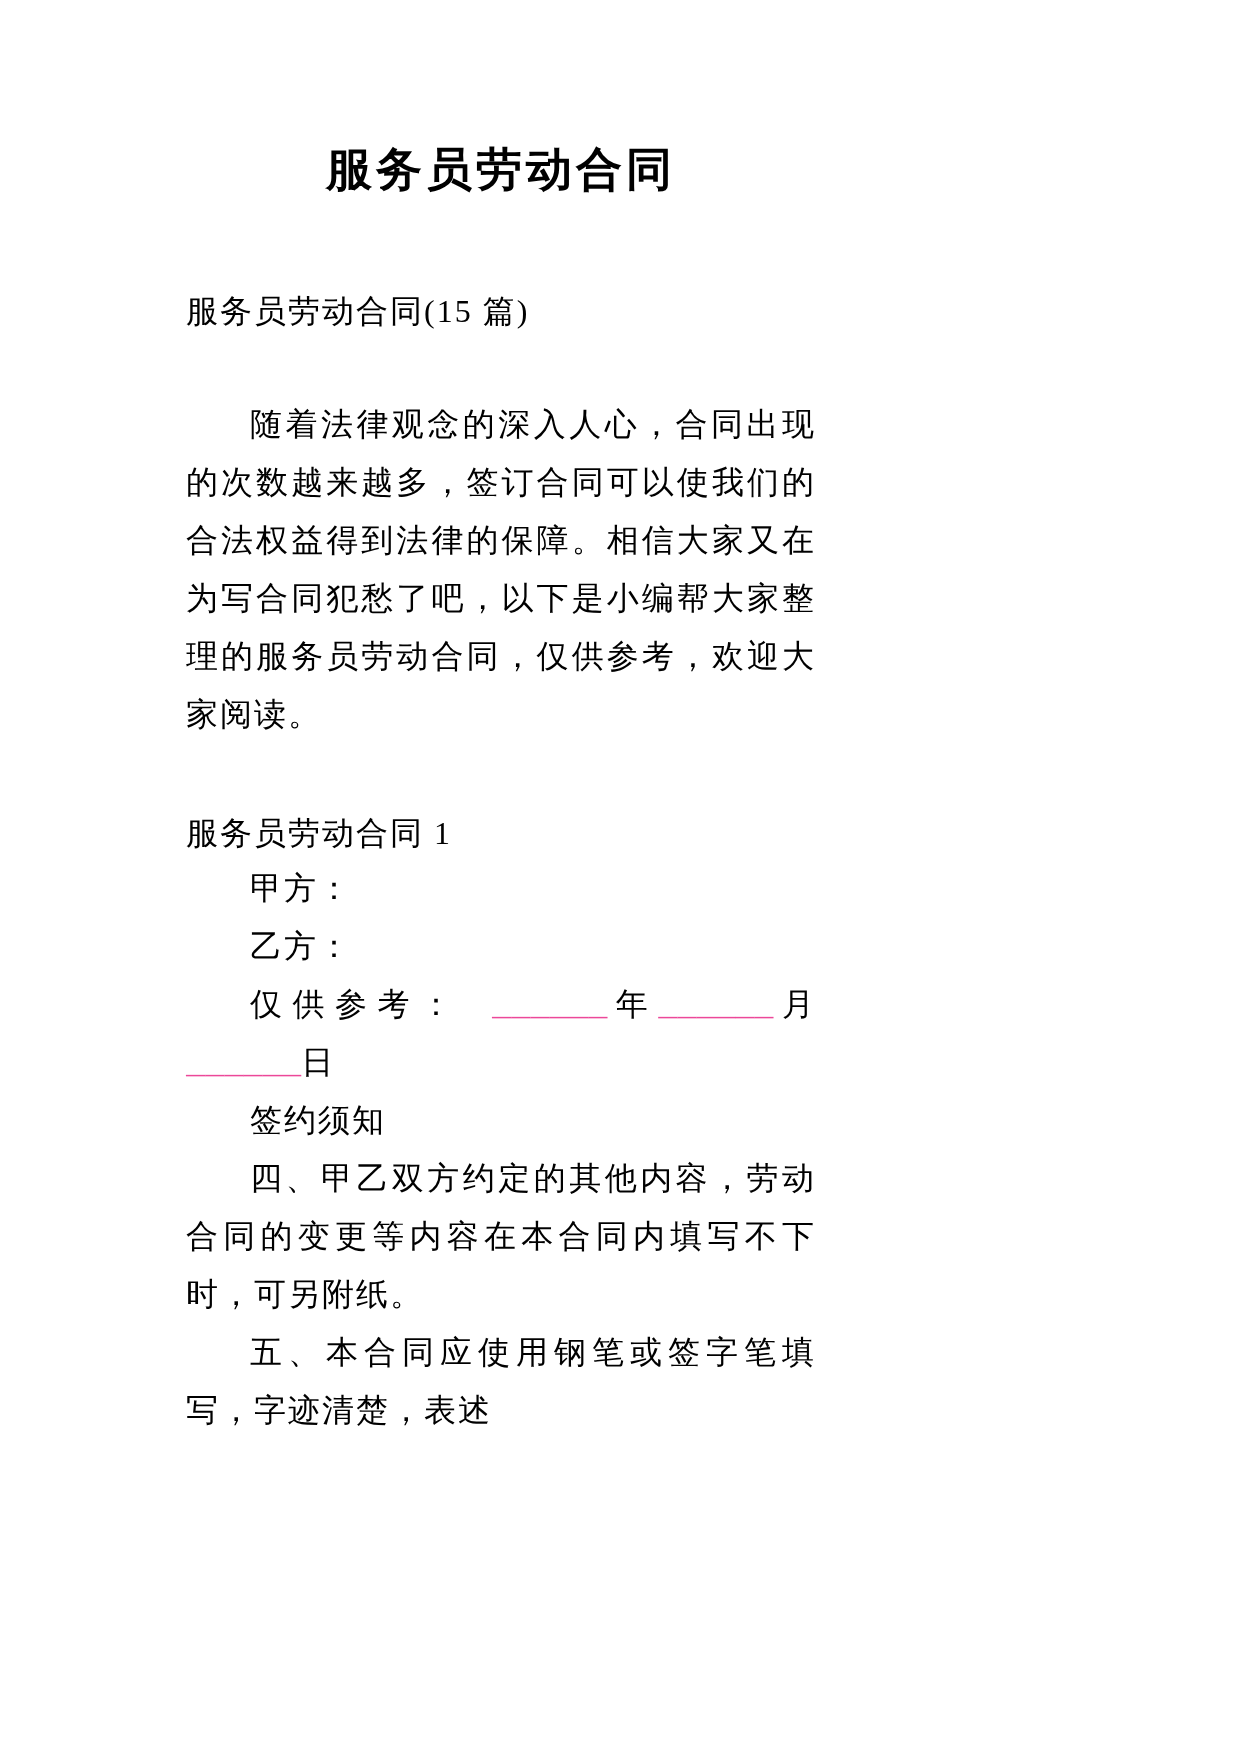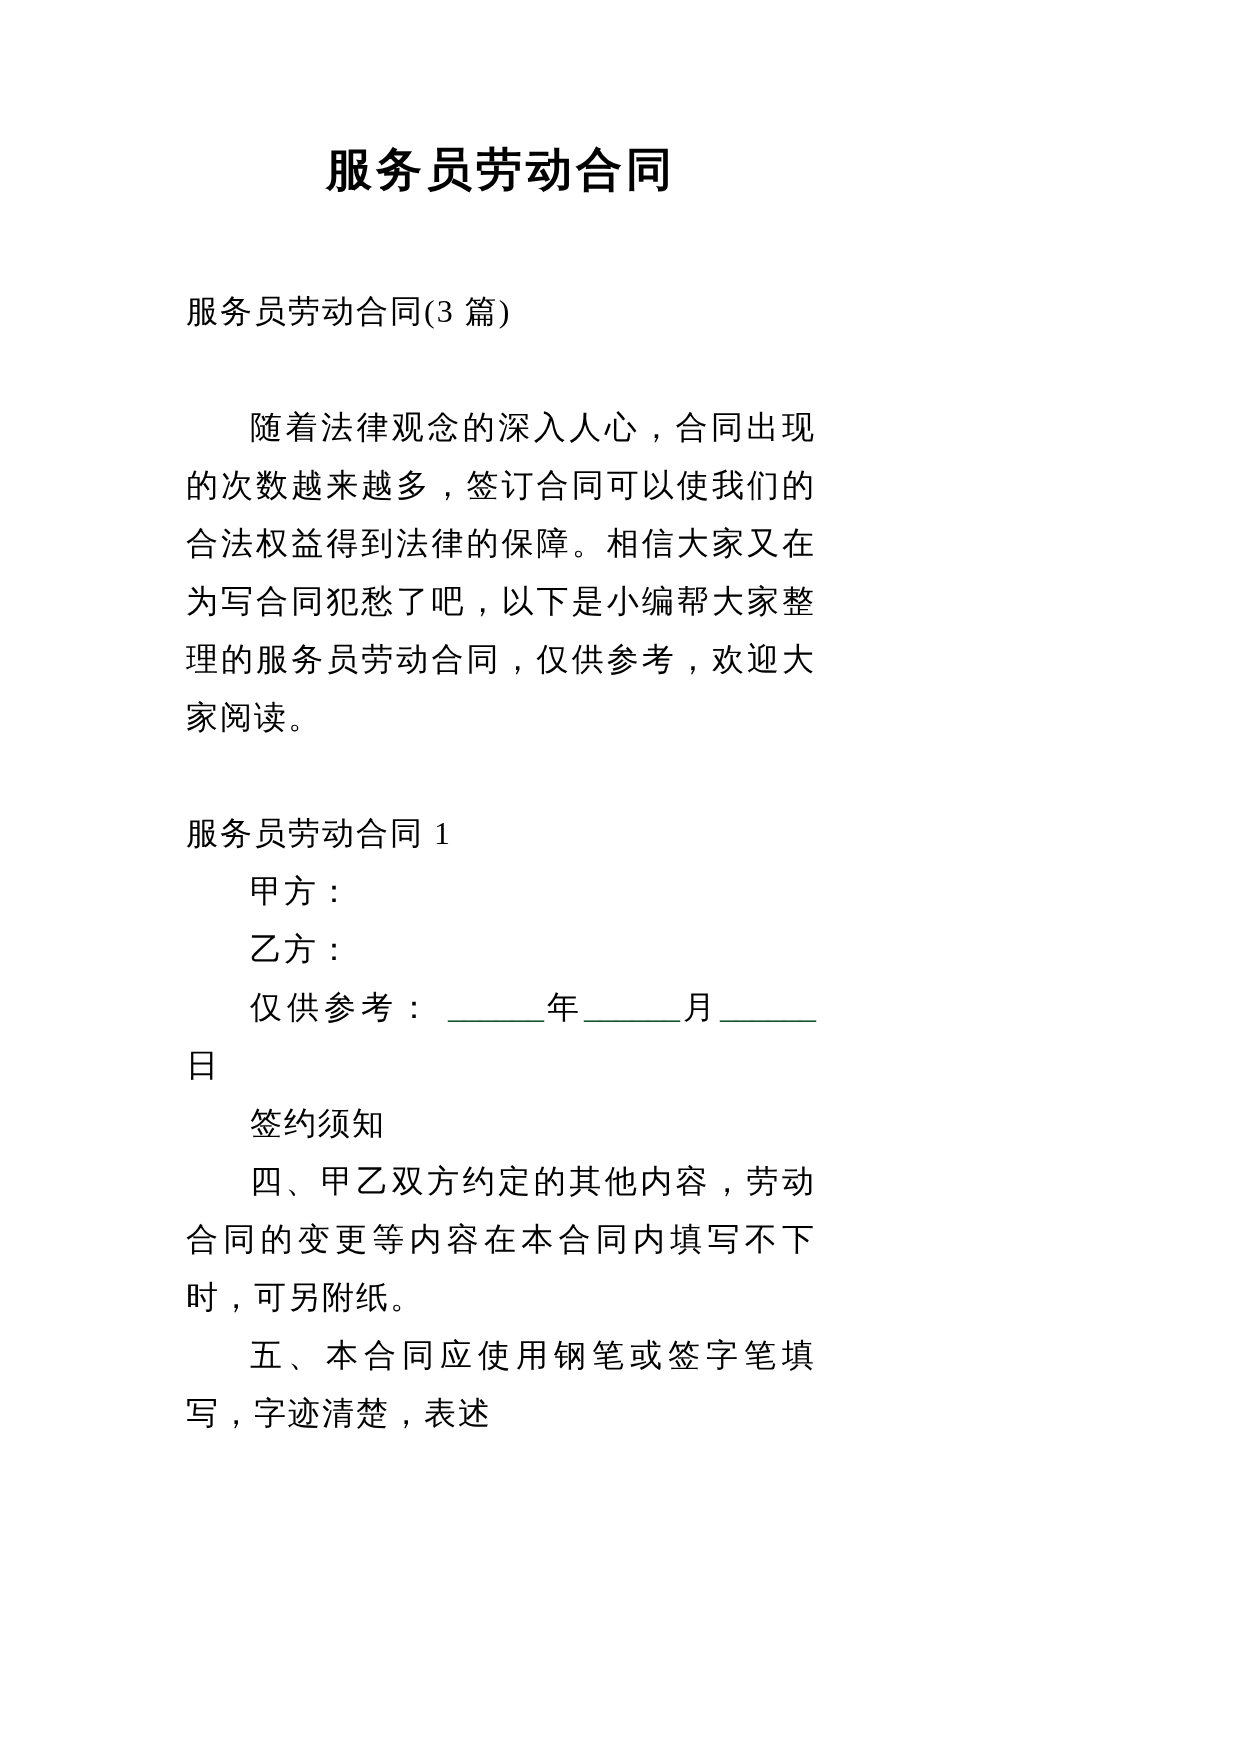--- a/index.html
+++ b/index.html
@@ -36,34 +36,35 @@
     margin-top: 74px;
   }
   .intro {
     margin-top: 58px;
   }
   .section-heading {
     margin-top: 58px;
   }
   .indent {
     text-indent: 2em;
+    font-family: Liberation Mono, monospace;
   }
   .blank {
-    color: #14532d;
+    color: #ec4899;
     letter-spacing: 0;
   }
 </style>
 </head>
 <body>
 
 <div class="page">
 
   <h1 class="doc-title">服务员劳动合同</h1>
 
-  <p class="subtitle">服务员劳动合同(3 篇)</p>
+  <p class="subtitle">服务员劳动合同(15 篇)</p>
 
   <p class="intro indent">随着法律观念的深入人心，合同出现的次数越来越多，签订合同可以使我们的合法权益得到法律的保障。相信大家又在为写合同犯愁了吧，以下是小编帮大家整理的服务员劳动合同，仅供参考，欢迎大家阅读。</p>
 
   <p class="section-heading">服务员劳动合同 1</p>
 
   <p class="indent">甲方：</p>
 
   <p class="indent">乙方：</p>
 
   <p class="indent">

